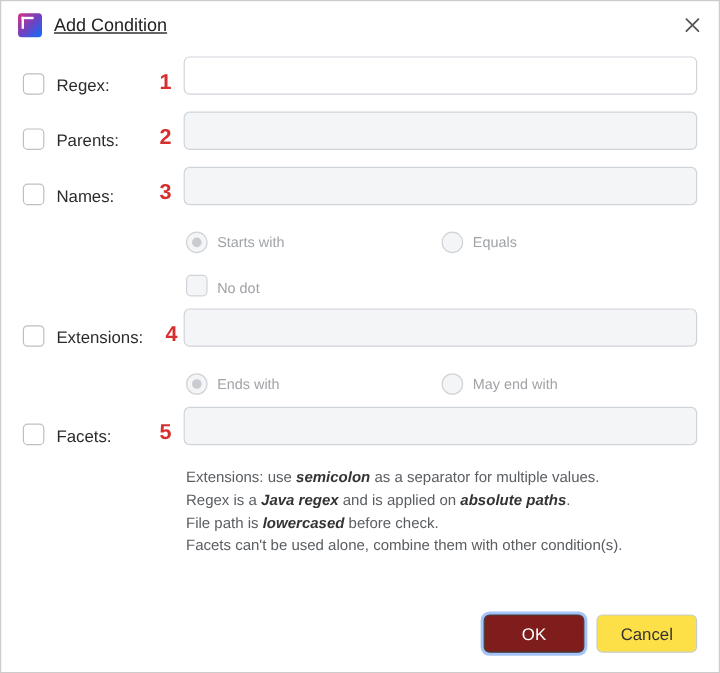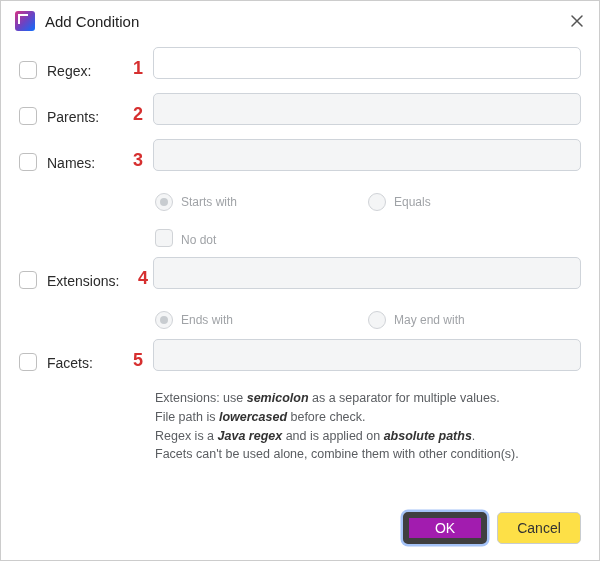--- a/index.html
+++ b/index.html
@@ -10,20 +10,21 @@
       width: 600px;
       height: 561px;
       border: 1px solid #ccc;
       display: flex;
       flex-direction: column;
     }
     .titlebar {
       display: flex;
       align-items: center;
       padding: 10px 14px 8px 14px;
+      text-decoration: underline;
     }
     .app-icon {
       width: 20px; height: 20px;
       background: linear-gradient(135deg, #d63384 0%, #6f42c1 50%, #0d6efd 100%);
       border-radius: 3px;
       margin-right: 10px;
       position: relative;
     }
     .app-icon::after {
       content: "";
@@ -144,23 +145,23 @@
       min-width: 84px;
       height: 32px;
       border-radius: 5px;
       font-size: 14px;
       display: flex;
       align-items: center;
       justify-content: center;
       cursor: pointer;
     }
     .btn-primary {
-      background: #a21caf;
+      background: #7f1d1d;
       color: #fff;
-      border: 6px solid #404040;
+      border: 1px solid #404040;
       box-shadow: 0 0 0 2.5px rgba(56,121,238,0.45);
     }
     .btn-secondary {
       background: #fde047;
       color: #333;
       border: 1px solid #c8ccd0;
     }
   </style>
 </head>
 <body>
@@ -241,24 +242,24 @@
     <div class="label">Facets:</div>
     <div class="step-num">5</div>
     <div class="textfield"></div>
   </div>
 
   <div class="help">
     <div>
       <span>Extensions: use </span><b>semicolon</b><span> as a separator for multiple values.</span>
     </div>
     <div>
+      <span>Regex is a </span><b>Java regex</b><span> and is applied on </span><b>absolute paths</b><span>.</span>
+    </div>
+    <div>
       <span>File path is </span><b>lowercased</b><span> before check.</span>
-    </div>
-    <div>
-      <span>Regex is a </span><b>Java regex</b><span> and is applied on </span><b>absolute paths</b><span>.</span>
     </div>
     <div>Facets can't be used alone, combine them with other condition(s).</div>
   </div>
 
 </div>
 
 <div class="footer">
   <div class="btn btn-primary">OK</div>
   <div class="btn btn-secondary">Cancel</div>
 </div>

